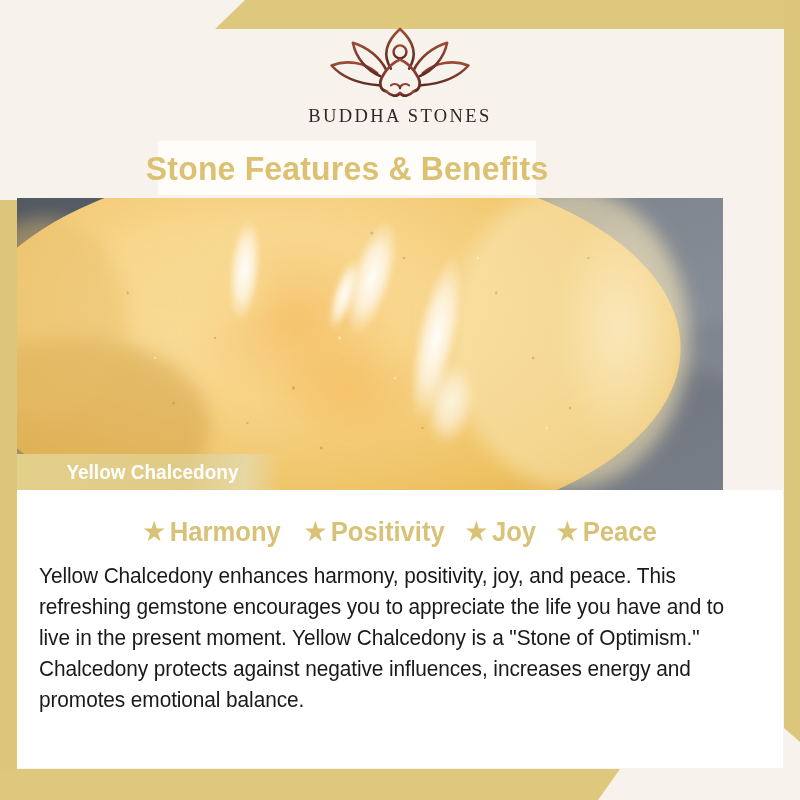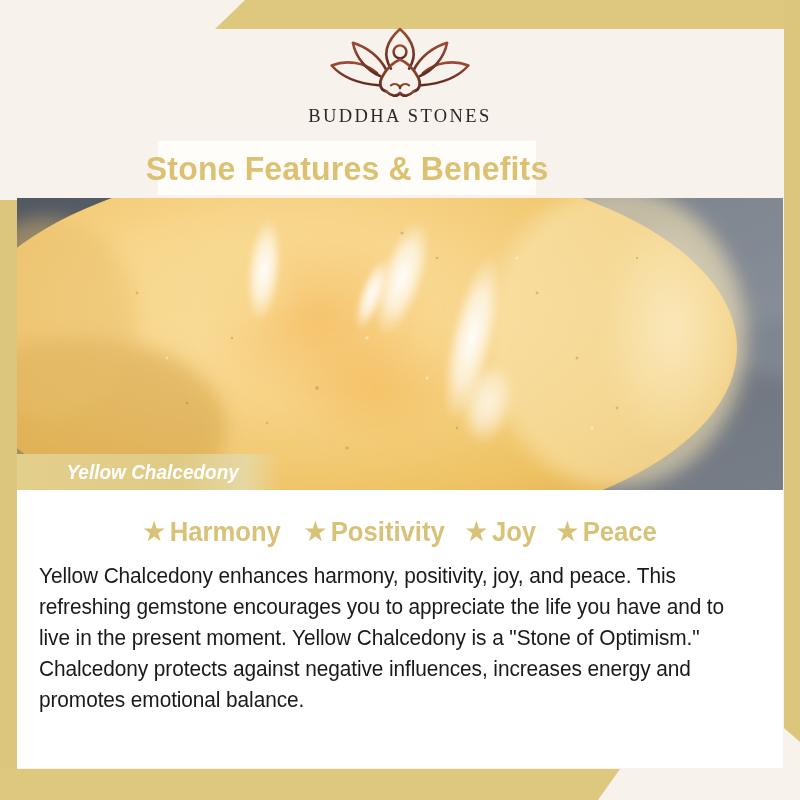--- a/index.html
+++ b/index.html
@@ -109,25 +109,24 @@
     color: #dcc172;
     transform: scaleX(0.94);
     white-space: nowrap;
   }
 
   
   .photo {
     position: absolute;
     left: 17px;
     top: 198px;
-    width: 766px;
+    width: 706px;
     height: 292px;
     overflow: hidden;
     background: #6a7078;
-    font-style: italic;
   }
   .photo svg {
     display: block;
     width: 100%;
     height: 100%;
   }
 
   .photo-caption {
     position: absolute;
     left: 0;

